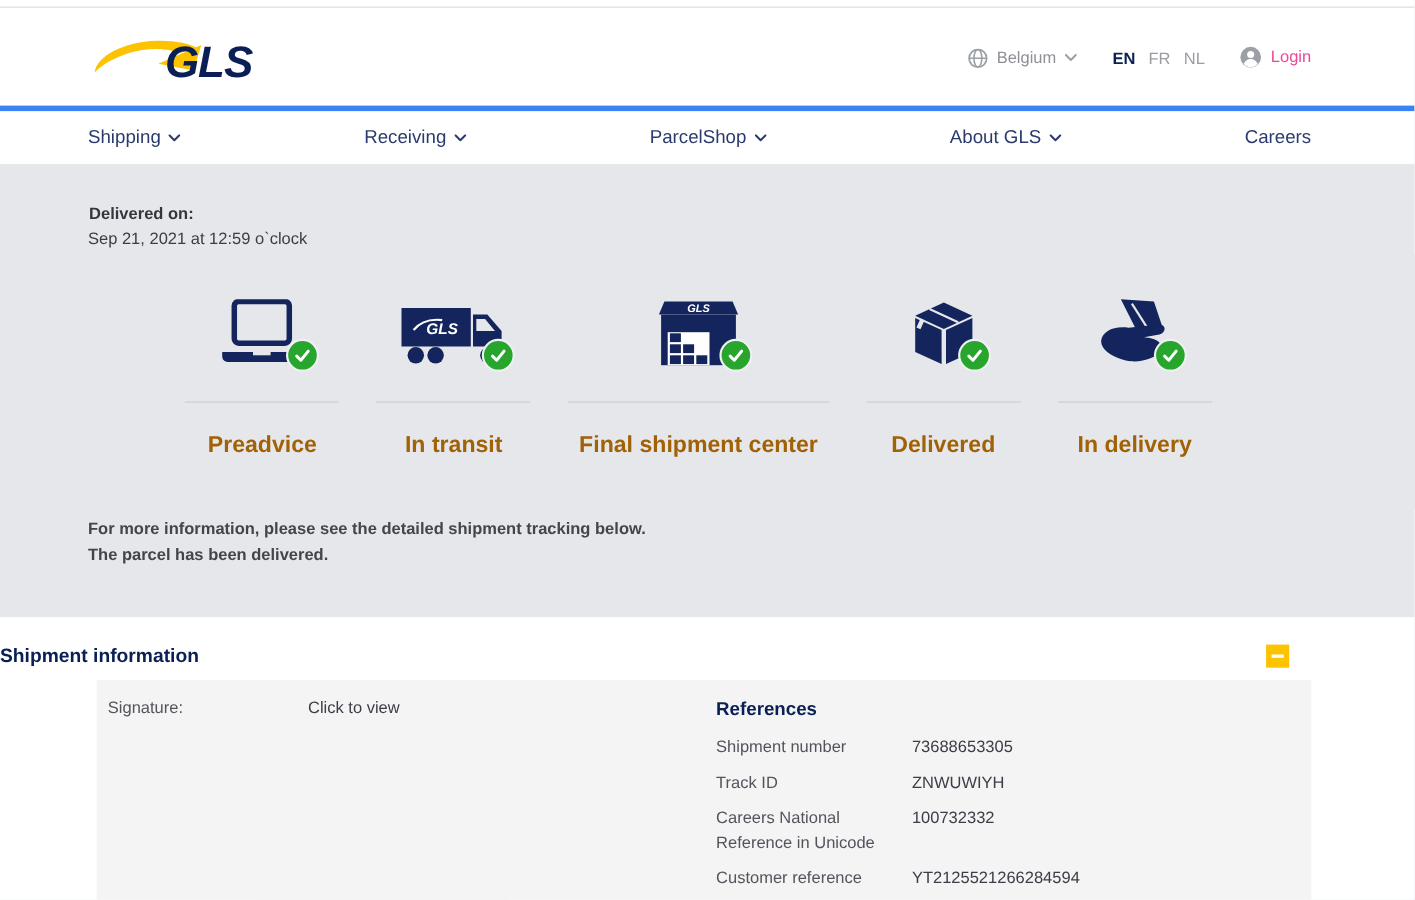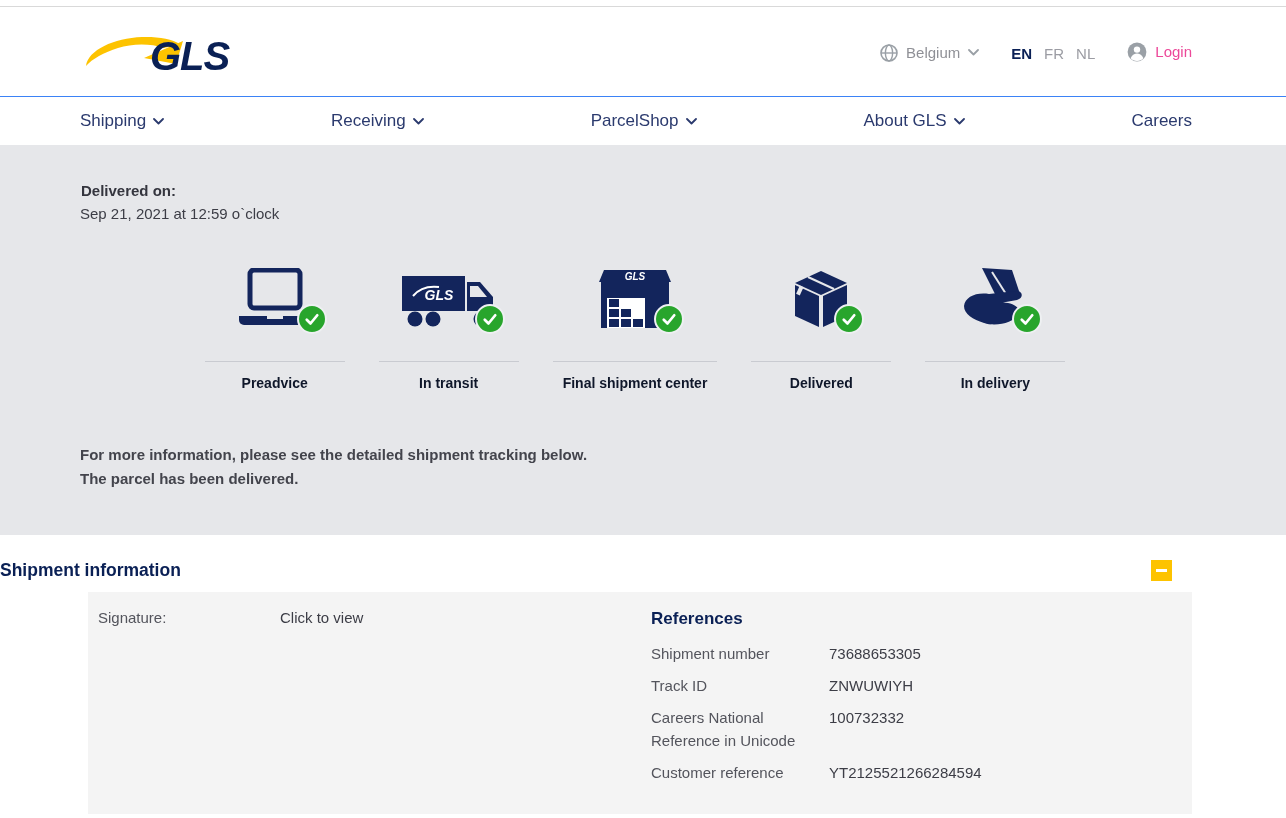--- a/index.html
+++ b/index.html
@@ -21,21 +21,21 @@
   }
   .logo { display:flex; align-items:center; cursor:pointer; }
   .header-right { display:flex; align-items:flex-end; gap:32px; }
   .country-select { display:flex; align-items:center; gap:8px; color:#8f9096; font-size:15px; cursor:pointer; }
   .lang-switch { display:flex; align-items:center; gap:12px; font-size:15px; }
   .lang { color:#9b9ca3; cursor:pointer; text-decoration:none; }
   .lang.active { color:#0a2055; font-weight:bold; }
   .login { display:flex; align-items:center; gap:8px; color:#ec4899; font-size:15px; cursor:pointer; }
 
   
-  .nav-wrap { border-top:1px solid #3b82f6; }
+  .nav-wrap { border-top:5px solid #3b82f6; }
   .nav {
     height:48px; display:flex; align-items:center; justify-content:space-between;
   }
   .nav-item {
     display:flex; align-items:center; gap:7px;
     color:#2b3a6e; font-size:17px; cursor:pointer;
   }
   .chev { width:11px; height:7px; }
 
   
@@ -46,21 +46,21 @@
   .steps { display:flex; justify-content:center; align-items:flex-start; gap:34px; margin-top:38px; }
   .step { display:flex; flex-direction:column; align-items:center; min-width:140px; }
   .step-icon { position:relative; height:70px; display:flex; align-items:flex-end; justify-content:center; }
   .check-badge {
     position:absolute; right:-8px; bottom:-4px;
     width:30px; height:30px; border-radius:50%;
     background:#28a52c; border:2px solid #eef0f2;
     display:flex; align-items:center; justify-content:center;
   }
   .step-line { width:100%; height:1px; background:#c9cbd1; margin-top:31px; }
-  .step-label { margin-top:13px; font-size:14px; font-weight:bold; color:#0f172a; white-space:nowrap; padding:0 10px; }
+  .step-label { margin-top:27px; font-size:21px; font-weight:bold; color:#a16207; white-space:nowrap; padding:0 10px; }
 
   .hero-message { margin-top:52px; font-size:15px; font-weight:bold; color:#43444c; line-height:24px; }
 
   
   .section-head {
     margin-top:14px; height:43px;
     display:flex; align-items:center; justify-content:space-between;
     padding-right:114px;
   }
   .section-title { font-size:17.5px; font-weight:bold; color:#0a2055; }

